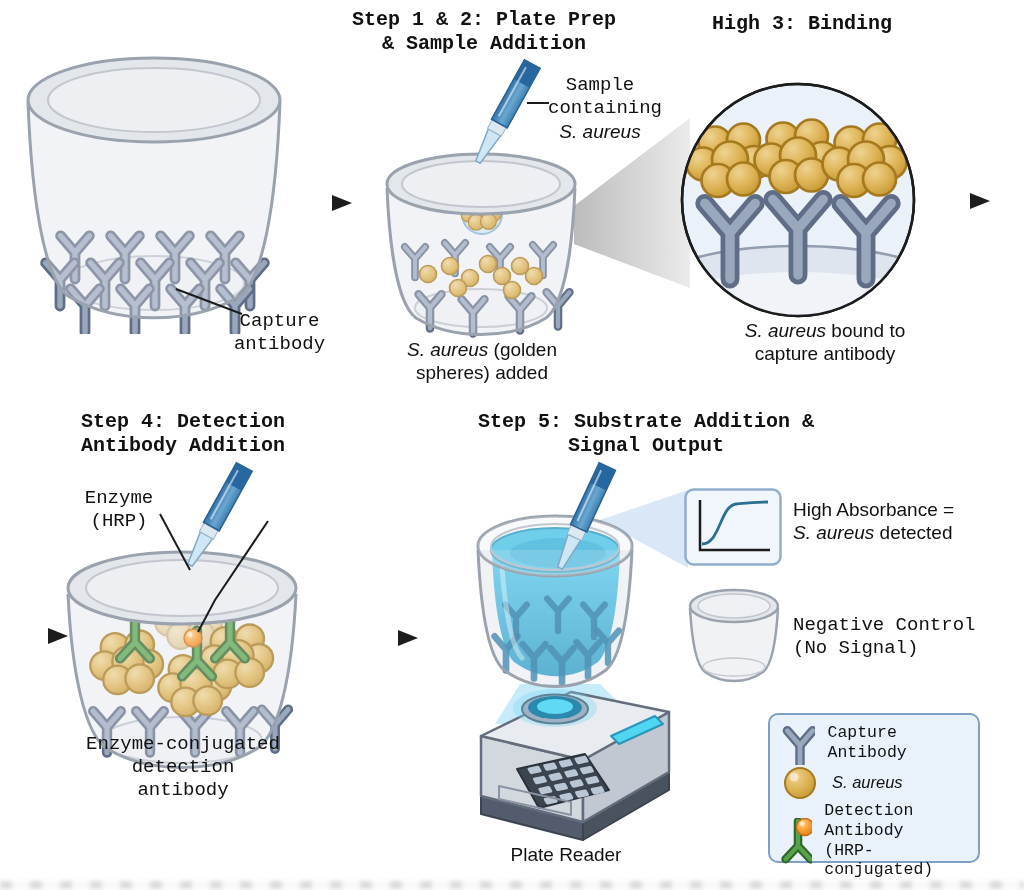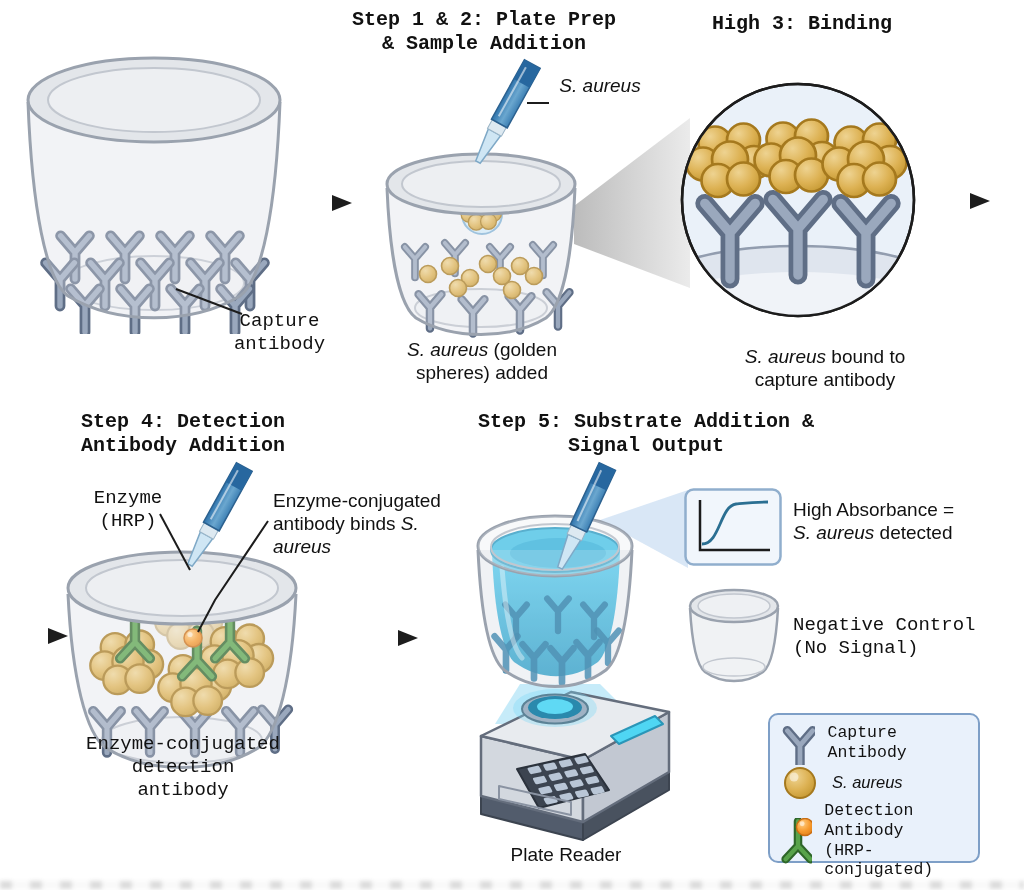--- a/index.html
+++ b/index.html
@@ -338,37 +338,36 @@
   <div class="abs title pre" style="left:702px;top:12px;width:200px">High 3: Binding</div>
   <div class="abs title pre" style="left:58px;top:410px;width:250px">Step 4: Detection
 Antibody Addition</div>
   <div class="abs title pre" style="left:466px;top:410px;width:360px">Step 5: Substrate Addition &amp;
 Signal Output</div>
 
   <div class="abs lbl pre center" style="left:207px;top:310px;width:145px">Capture
 antibody</div>
 
   <div class="abs lbl center" style="left:548px;top:74px;width:104px">
+    <span class="pre" style="display:block">Sample
+containing</span>
     <span class="it" style="display:block">S. aureus</span>
   </div>
 
   <div class="abs lbl center" style="left:393px;top:338px;width:178px">
     <span class="it">S. aureus</span><span> (golden spheres) added</span>
   </div>
 
-  <div class="abs lbl center" style="left:730px;top:345px;width:190px">
+  <div class="abs lbl center" style="left:730px;top:319px;width:190px">
     <span class="it">S. aureus</span><span> bound to capture antibody</span>
   </div>
 
-  <div class="abs lbl pre center" style="left:78px;top:487px;width:100px">Enzyme
+  <div class="abs lbl pre center" style="left:69px;top:487px;width:100px">Enzyme
 (HRP)</div>
 
-  <div class="abs lbl" style="left:273px;top:489px;width:180px">
-    <span>Enzyme-conjugated antibody binds </span><span class="it">S. aureus</span>
-  </div>
 
   <div class="abs lbl pre center" style="left:83px;top:733px;width:200px">Enzyme-conjugated
 detection antibody</div>
 
   <div class="abs lbl pre" style="left:793px;top:614px;width:210px">Negative Control
 (No Signal)</div>
 
   <div class="abs lbl" style="left:793px;top:498px;width:225px">
     <span style="display:block">High Absorbance =</span>
     <span style="display:block"><span class="it">S. aureus</span><span> detected</span></span>

